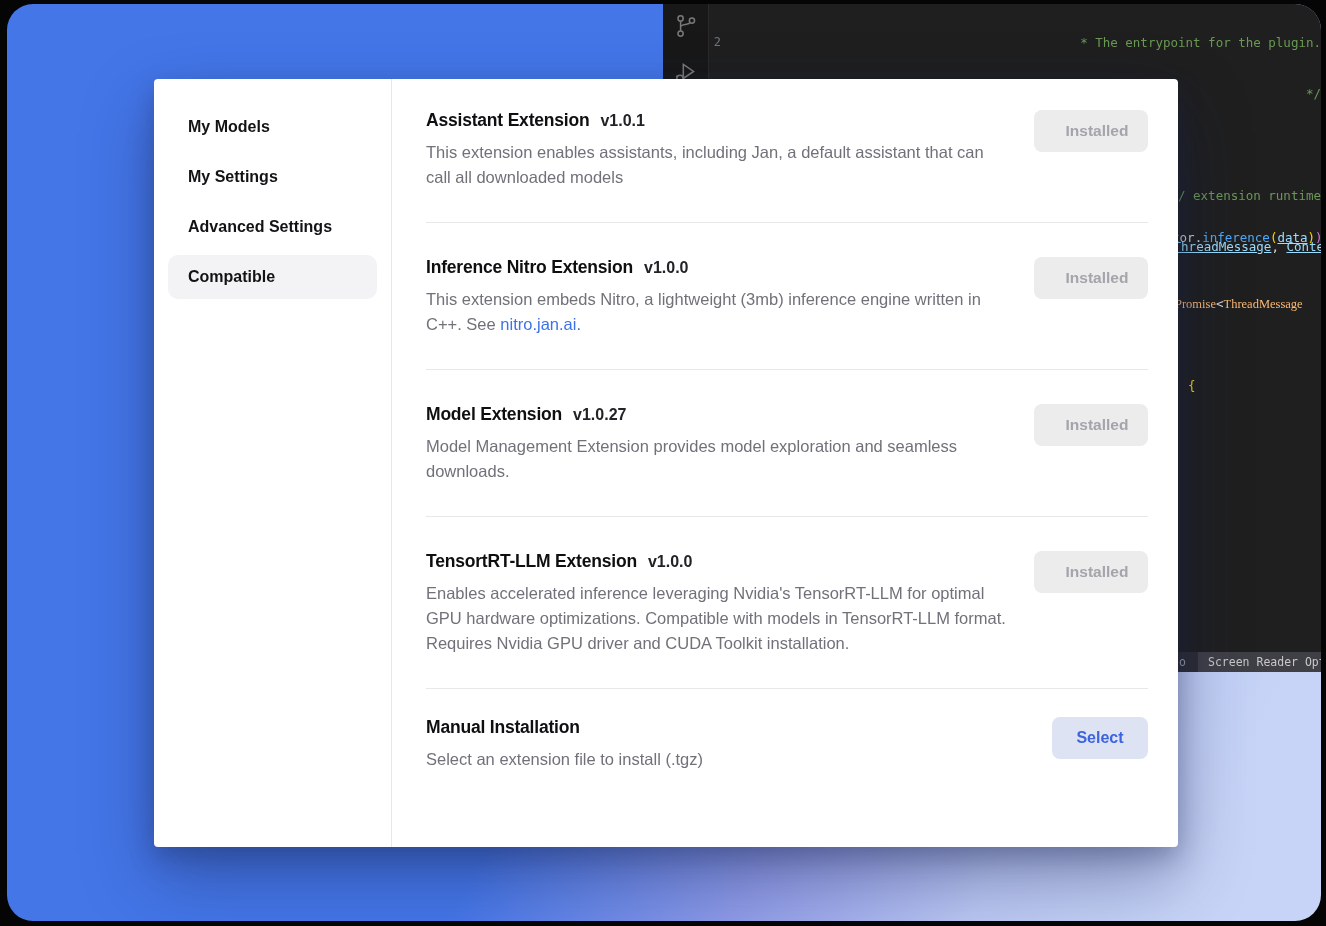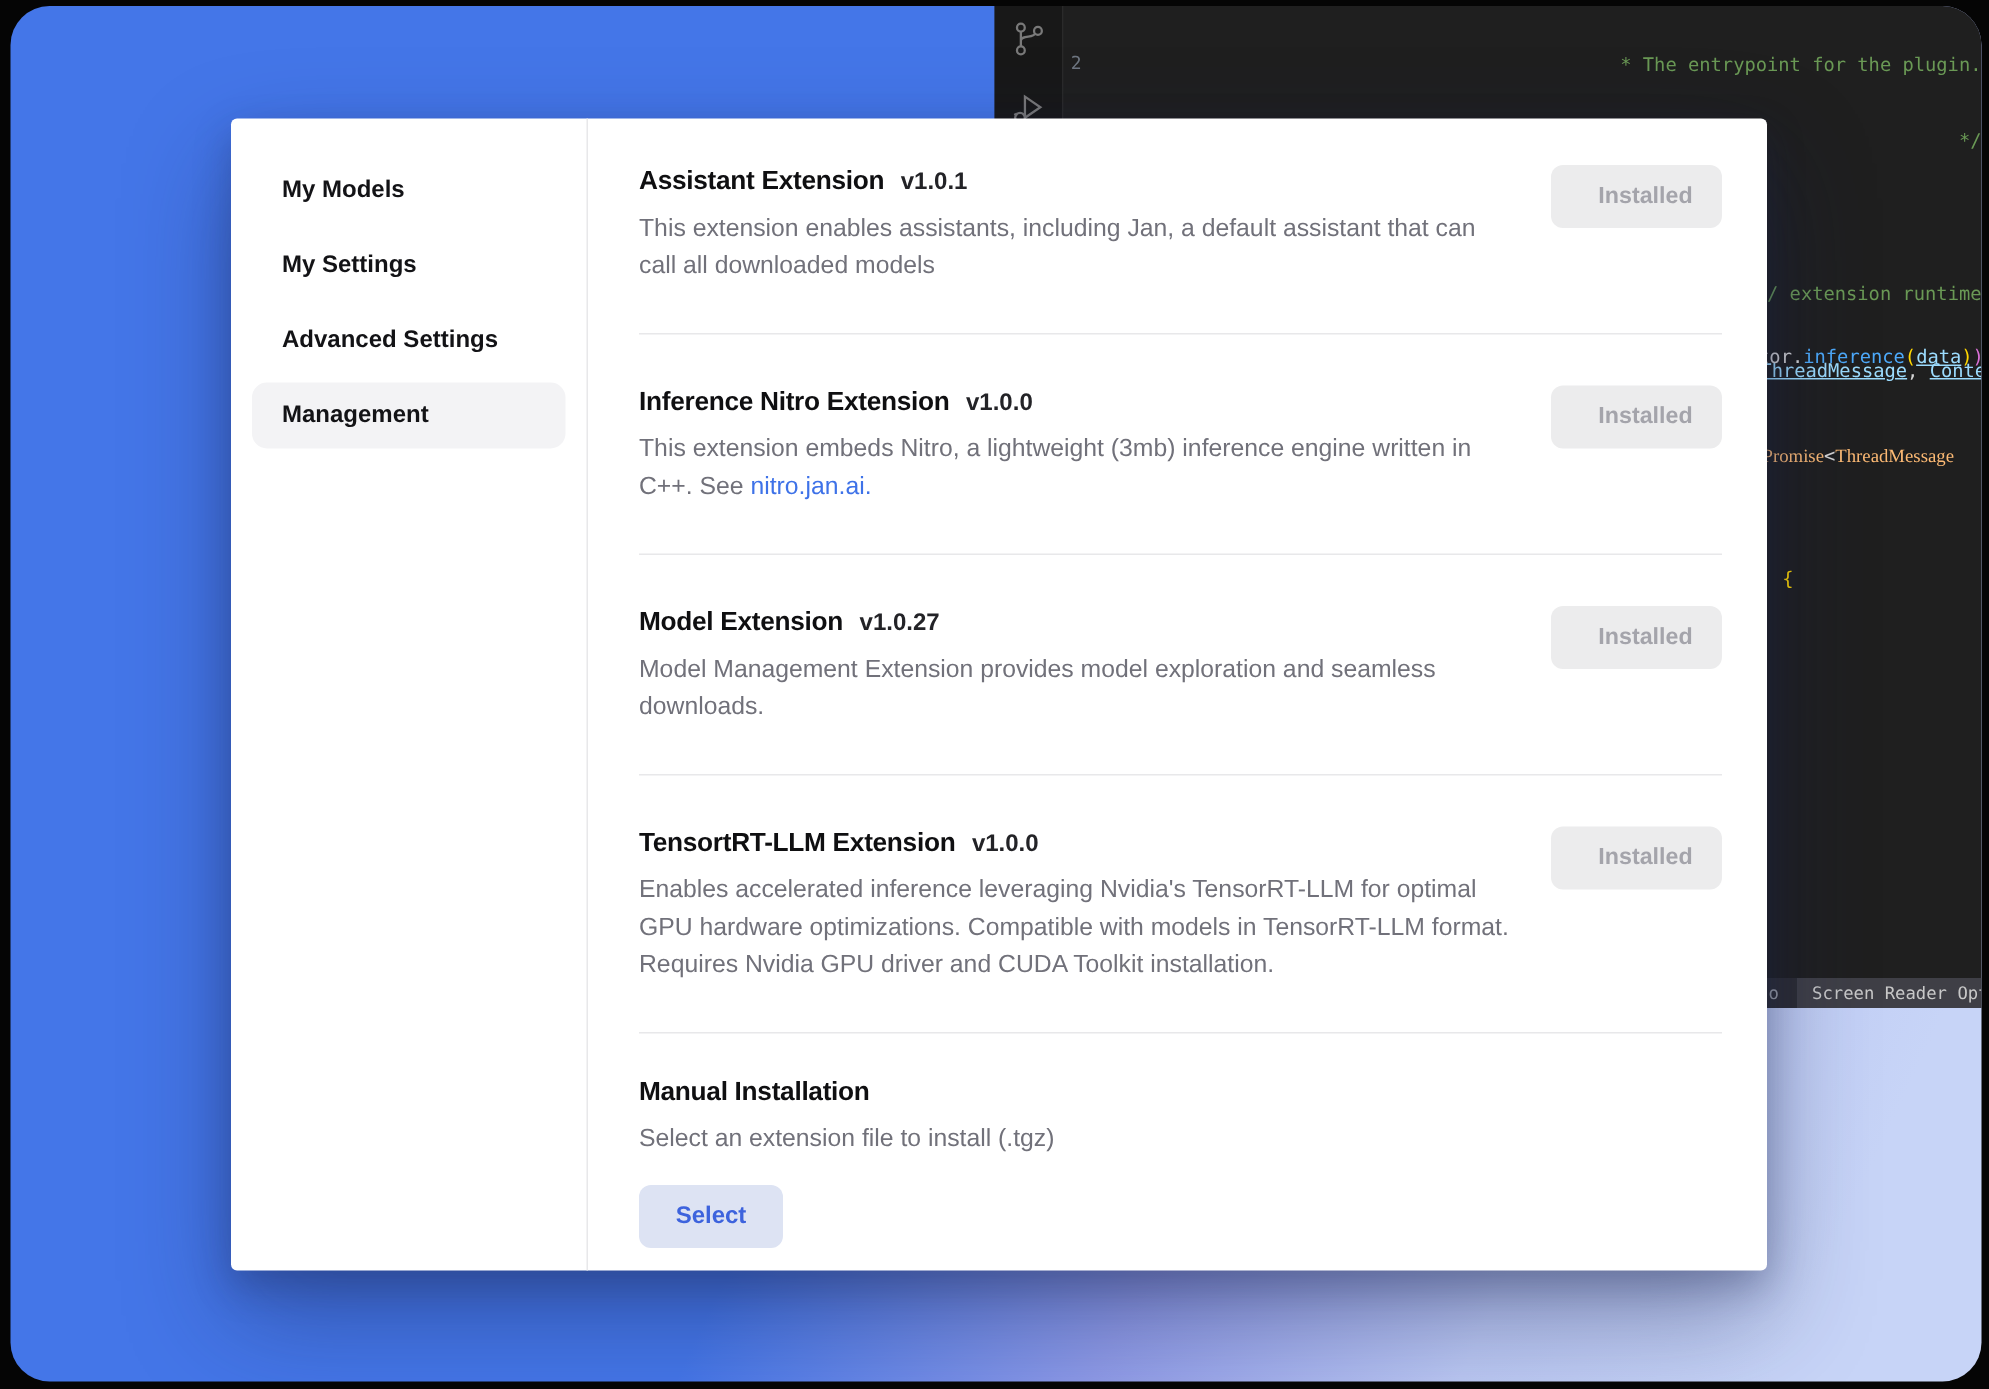--- a/index.html
+++ b/index.html
@@ -47,23 +47,23 @@
   
   .modal { position:absolute; left:147px; top:75px; width:1024px; height:768px;
            background:#ffffff; border-radius:4px; display:flex;
            box-shadow:0 30px 70px rgba(25,35,80,.40), 0 10px 25px rgba(25,35,80,.28); }
   .side { width:238px; flex:0 0 auto; border-right:1px solid #e8e8ea; padding:26px 14px 0 14px; }
   .side-item { height:44px; display:flex; align-items:center; padding:0 20px; margin-bottom:6px;
                border-radius:10px; font-size:16px; font-weight:700; color:#131316; cursor:pointer; }
   .side-item.active { background:#f3f3f5; }
   .content { flex:1 1 auto; padding:31px 30px 0 34px; overflow:hidden; }
   .ext-row { display:flex; justify-content:space-between; align-items:flex-start;
-             padding:34px 0 32px; border-bottom:1px solid #e8e8ea;gap:18px; }
+             padding:34px 0 32px; border-bottom:1px solid #e8e8ea; }
   .ext-row.first { padding-top:0; }
-  .ext-row.manual { border-bottom:none; padding:28px 0 0;flex-direction:column; }
+  .ext-row.manual { border-bottom:none; padding:28px 0 0; }
   .t-row { display:flex; align-items:baseline; gap:11px; }
   .ext-name { font-size:17.5px; font-weight:700; color:#0f0f11; letter-spacing:-.2px; }
   .ext-ver { font-size:16px; font-weight:700; color:#232327; }
   .ext-desc { margin:9px 0 0; max-width:585px; font-size:16.5px; line-height:25px; color:#71717a; }
   .ext-desc a { color:#3e72e8; text-decoration:none; }
   .btn { border:none; border-radius:8px; font-family:inherit; cursor:pointer; }
   .btn-installed { min-width:114px; height:42px; background:#ececed; color:#a4a4ab;
                    font-size:15.5px; font-weight:600;padding-left:18px; }
   .btn-select { min-width:96px; height:42px; background:#dde3f3; color:#3d63dd;
                 font-size:16px; font-weight:700; }
@@ -121,21 +121,21 @@
         <span class="status-left">go</span>
         <span class="status-badge">Screen Reader Optimized</span>
       </div>
     </div>
 
     <div class="modal">
       <div class="side">
         <div class="side-item">My Models</div>
         <div class="side-item">My Settings</div>
         <div class="side-item">Advanced Settings</div>
-        <div class="side-item active">Management</div>
+        <div class="side-item active">Compatible</div>
       </div>
 
       <div class="content">
 
         <div class="ext-row first">
           <div>
             <div class="t-row">
               <span class="ext-name">Assistant Extension</span>
               <span class="ext-ver">v1.0.1</span>
             </div>

